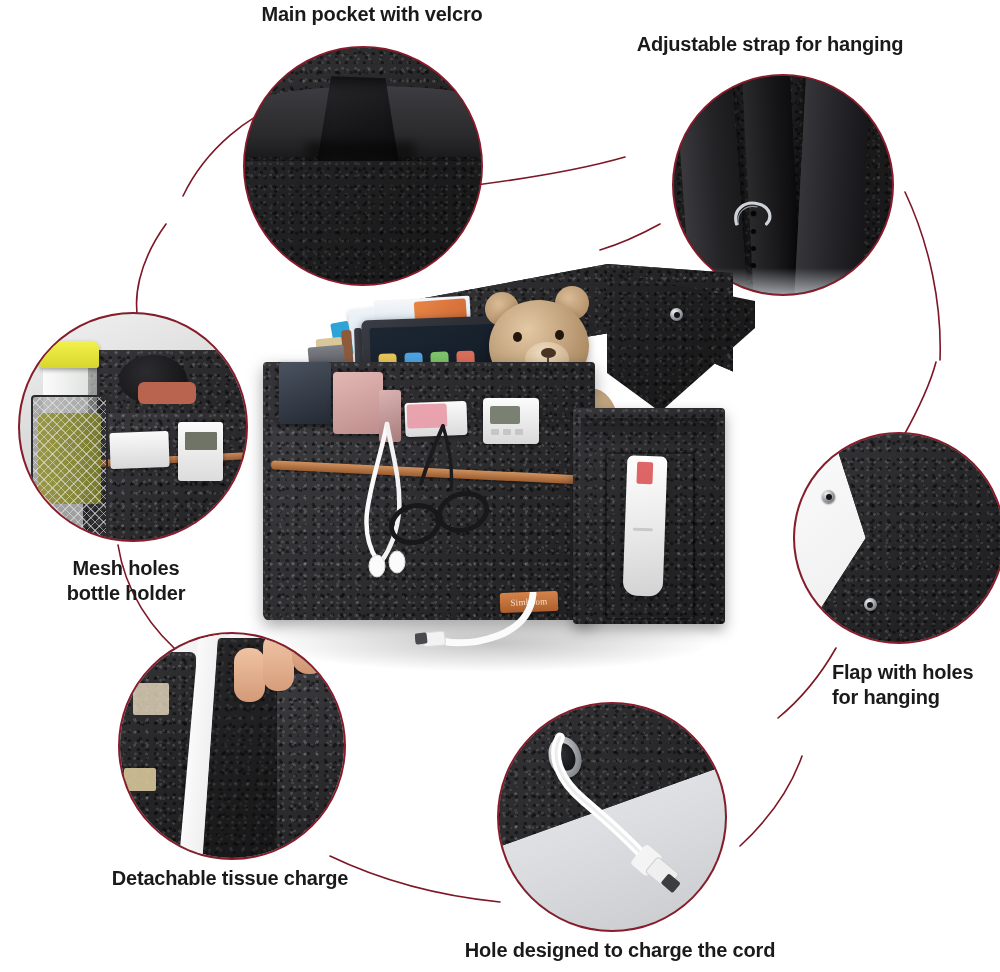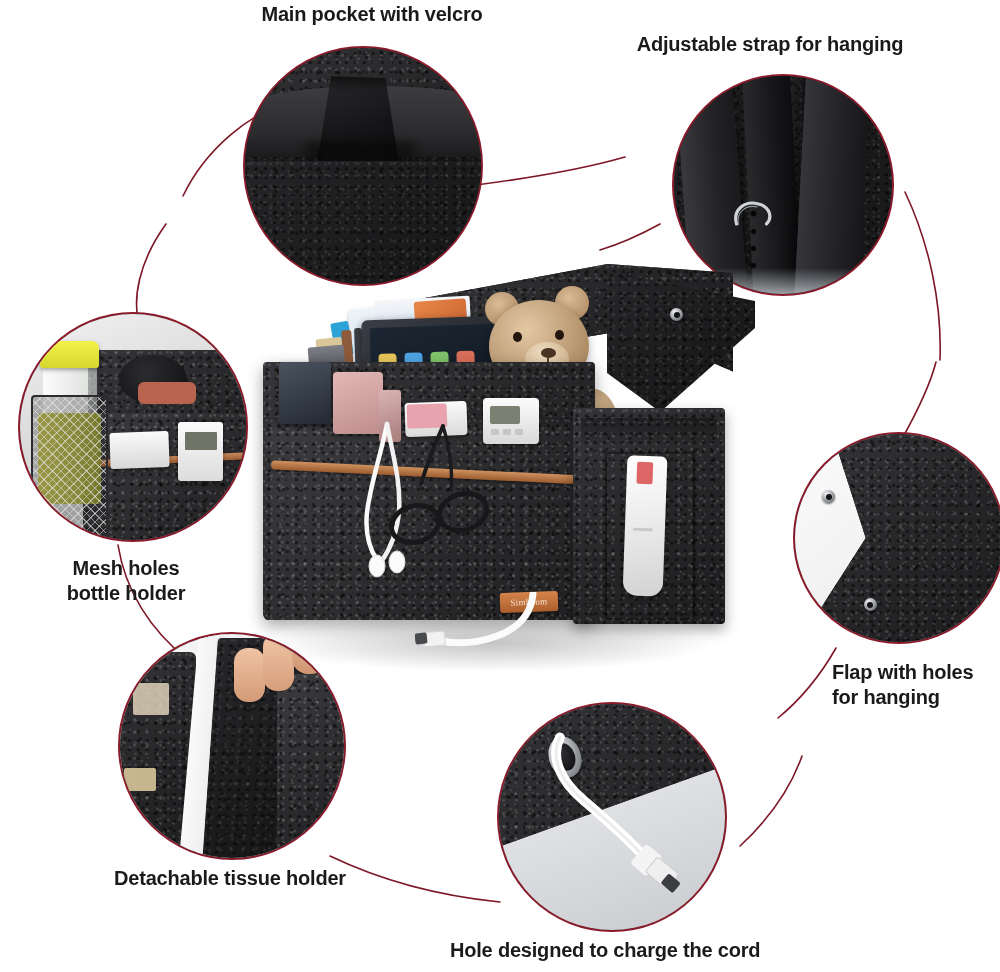--- a/index.html
+++ b/index.html
@@ -233,21 +233,21 @@
         <div style="position:absolute;left:58%;top:2%;width:34%;height:50%;border-radius:16px;
                     background:linear-gradient(180deg,#eec0a0,#cf9472);"></div>
         <div style="position:absolute;left:66%;top:16%;width:22%;height:24%;border-radius:12px;
                     background:#3a3334;opacity:.85;"></div>
       </div>
       <div style="position:absolute;left:2%;top:60%;width:14%;height:10%;background:#d8c79a;border-radius:2px;opacity:.9;"></div>
       <div style="position:absolute;left:6%;top:22%;width:16%;height:14%;background:#e8dcc0;border-radius:2px;opacity:.8;"></div>
     </div>
   </div>
 
-  <div class="label" style="left:100px;top:866px;width:260px;text-align:center;">Detachable tissue holder</div>
+  <div class="label" style="left:100px;top:866px;width:260px;text-align:center;">Detachable tissue charge</div>
 
   <div class="circle" id="c-cord" style="left:497px;top:702px;width:230px;height:230px;">
     <div class="photo">
       <div style="position:absolute;inset:0;background:linear-gradient(160deg,#f2f2f4 0%,#dcdde0 55%,#c9cacd 100%);"></div>
 
       <div style="position:absolute;inset:0;">
         <div class="felt" style="inset:-10%;clip-path:polygon(0% 0%,100% 0%,100% 28%,0% 64%);"></div>
       </div>
 
       <div style="position:absolute;left:22%;top:14%;width:32px;height:42px;border-radius:50%;
@@ -260,21 +260,21 @@
       <svg style="position:absolute;inset:0;width:100%;height:100%;" viewBox="0 0 230 230">
         <path d="M62,34 C52,54 62,78 86,98 C112,120 134,140 152,160" fill="none" stroke="#ffffff" stroke-width="10" stroke-linecap="round"></path>
         <path d="M62,34 C52,54 62,78 86,98 C112,120 134,140 152,160" fill="none" stroke="#dcdcdc" stroke-width="3" stroke-linecap="round" opacity=".55"></path>
         <rect x="139" y="146" width="22" height="26" rx="4" fill="#f4f4f4" transform="rotate(40 150 159)"></rect>
         <rect x="152" y="162" width="28" height="20" rx="3" fill="#efefef" stroke="#cfcfcf" transform="rotate(40 166 172)"></rect>
         <rect x="167" y="176" width="16" height="13" rx="2" fill="#3c3d40" transform="rotate(40 175 182)"></rect>
       </svg>
     </div>
   </div>
 
-  <div class="label" style="left:450px;top:938px;width:340px;text-align:left;">Hole designed to charge the cord</div>
+  <div class="label" style="left:450px;top:938px;width:340px;text-align:center;">Hole designed to charge the cord</div>
 
   <div id="hero">
 
     <div class="shadow-soft" style="left:10px;top:352px;width:450px;height:58px;"></div>
 
     <div class="h" style="left:148px;top:2px;width:330px;height:112px;">
       <div class="felt" style="inset:0;clip-path:polygon(0% 34%,62% 0%,100% 8%,100% 96%,70% 58%,0% 92%);"></div>
     </div>
 
     <div class="h" style="left:352px;top:6px;width:148px;height:150px;">

